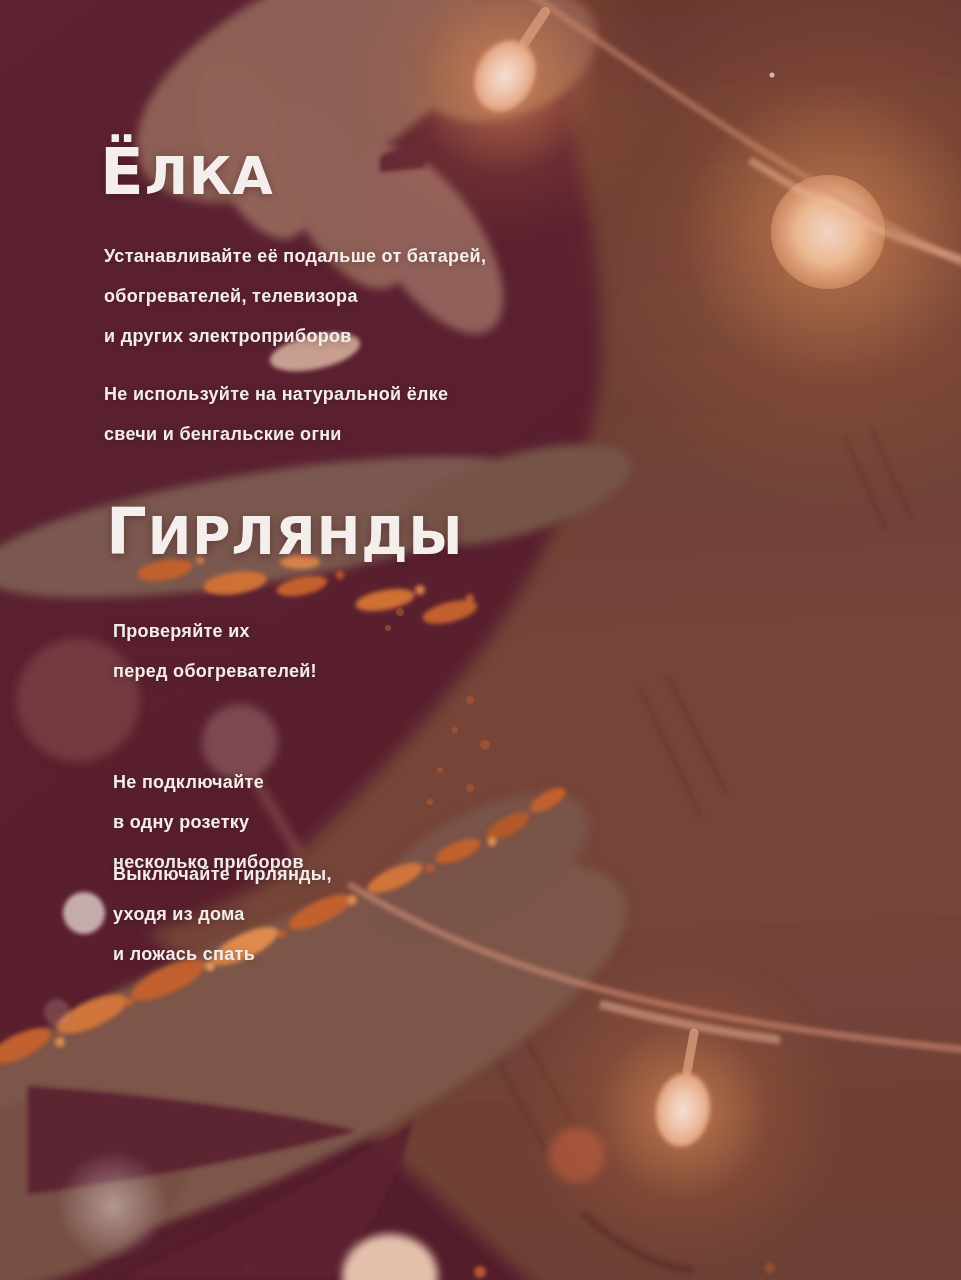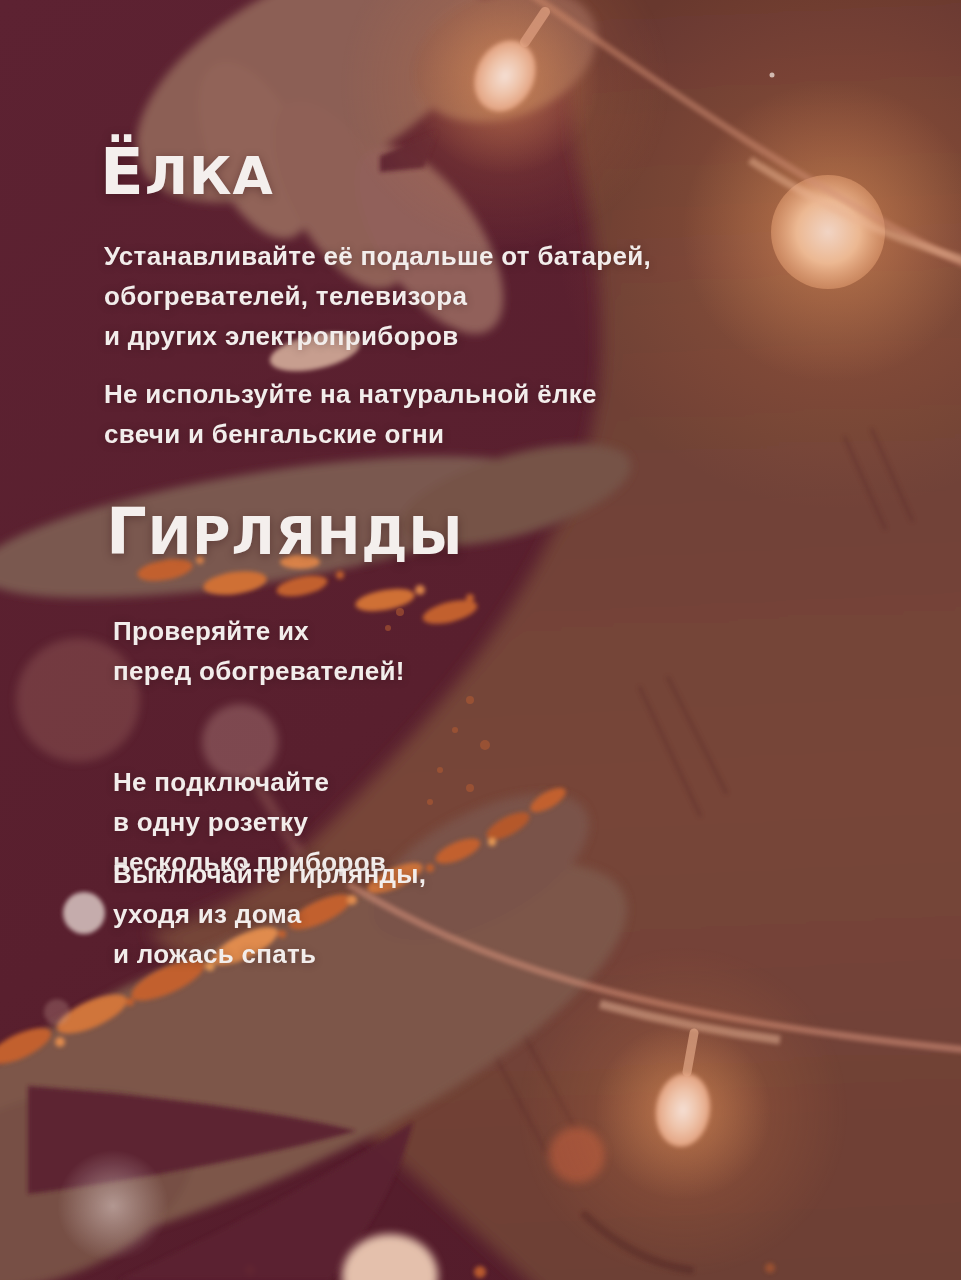--- a/index.html
+++ b/index.html
@@ -22,21 +22,21 @@
     letter-spacing:1px;
     color:#f4efed;
     text-transform:uppercase;
     text-shadow:0 2px 10px rgba(40,10,15,.35);
   }
   .heading::first-letter{font-size:64px;}
   .tip{
     position:absolute;
     margin:0;
     font-weight:700;
-    font-size:26px;
+    font-size:18px;
     line-height:40px;
     letter-spacing:.3px;
     color:#f2edeb;
     white-space:pre-line;
     text-shadow:0 1px 8px rgba(40,10,15,.3);
   }
   .h-tree{left:100px;top:122px;}
   .p-tree-1{left:104px;top:220px;}
   .p-tree-2{left:104px;top:358px;}
   .h-garland{left:106px;top:482px;}

